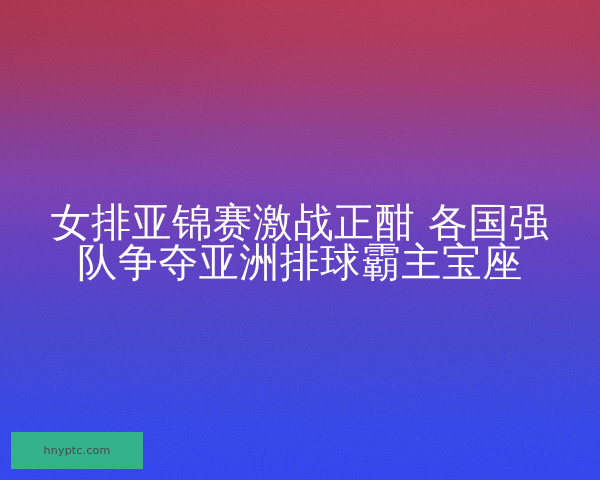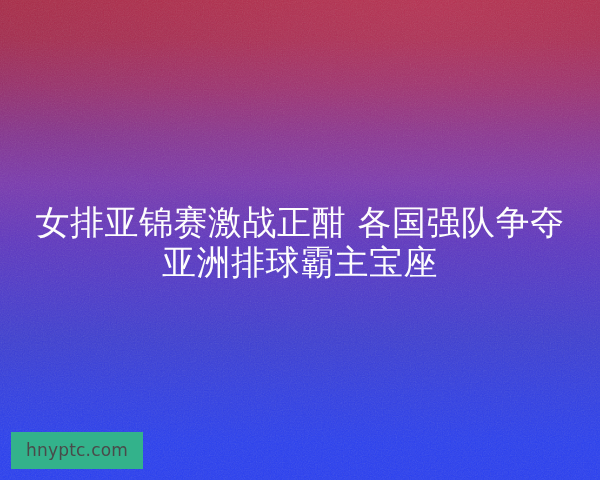--- a/index.html
+++ b/index.html
@@ -60,21 +60,21 @@
   
   .headline {
     position: absolute;
     left: 0;
     right: 0;
     top: 202px;
     padding: 0 34px;
     box-sizing: border-box;
     text-align: center;
     color: #fdfdfd;
-    font-size: 34px;
+    font-size: 40px;
     line-height: 40px;
     letter-spacing: 0.5px;
     font-weight: 400;
     white-space: pre-wrap;
     text-rendering: optimizeLegibility;
   }
 
   
   .watermark {
     position: absolute;
@@ -83,21 +83,21 @@
     width: 132px;
     height: 37px;
     background: #33b28b;
     display: flex;
     align-items: center;
     justify-content: center;
     box-sizing: border-box;
   }
   .watermark-label {
     color: #4a4a4a;
-    font-size: 17px;
+    font-size: 11px;
     line-height: 1;
     letter-spacing: 0.2px;
     font-family: "DejaVu Sans", "Liberation Sans", sans-serif;
   }
 </style>
 </head>
 <body>
 
 <div id="stage">
 

